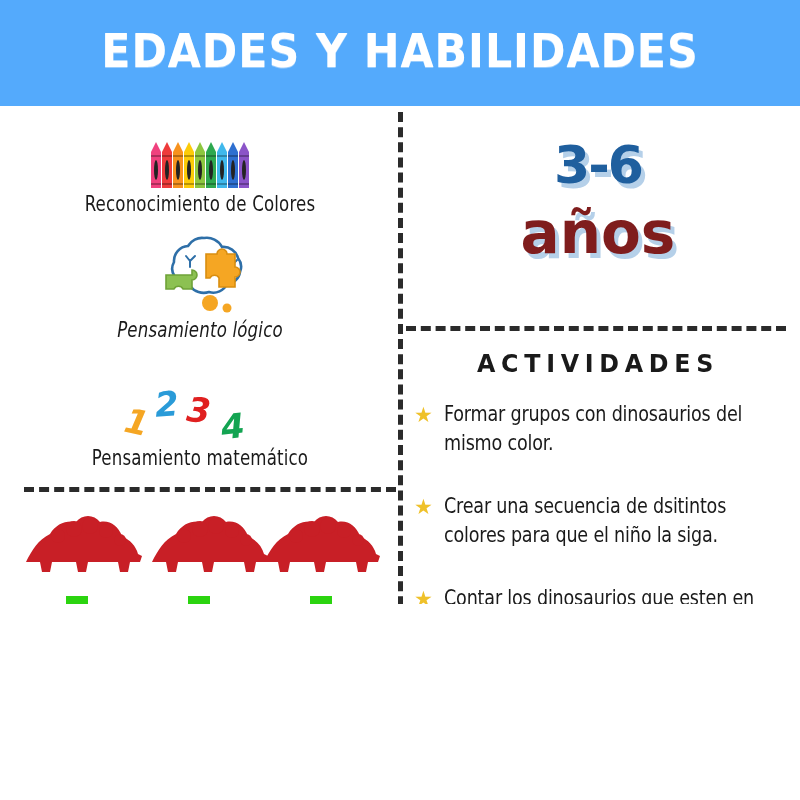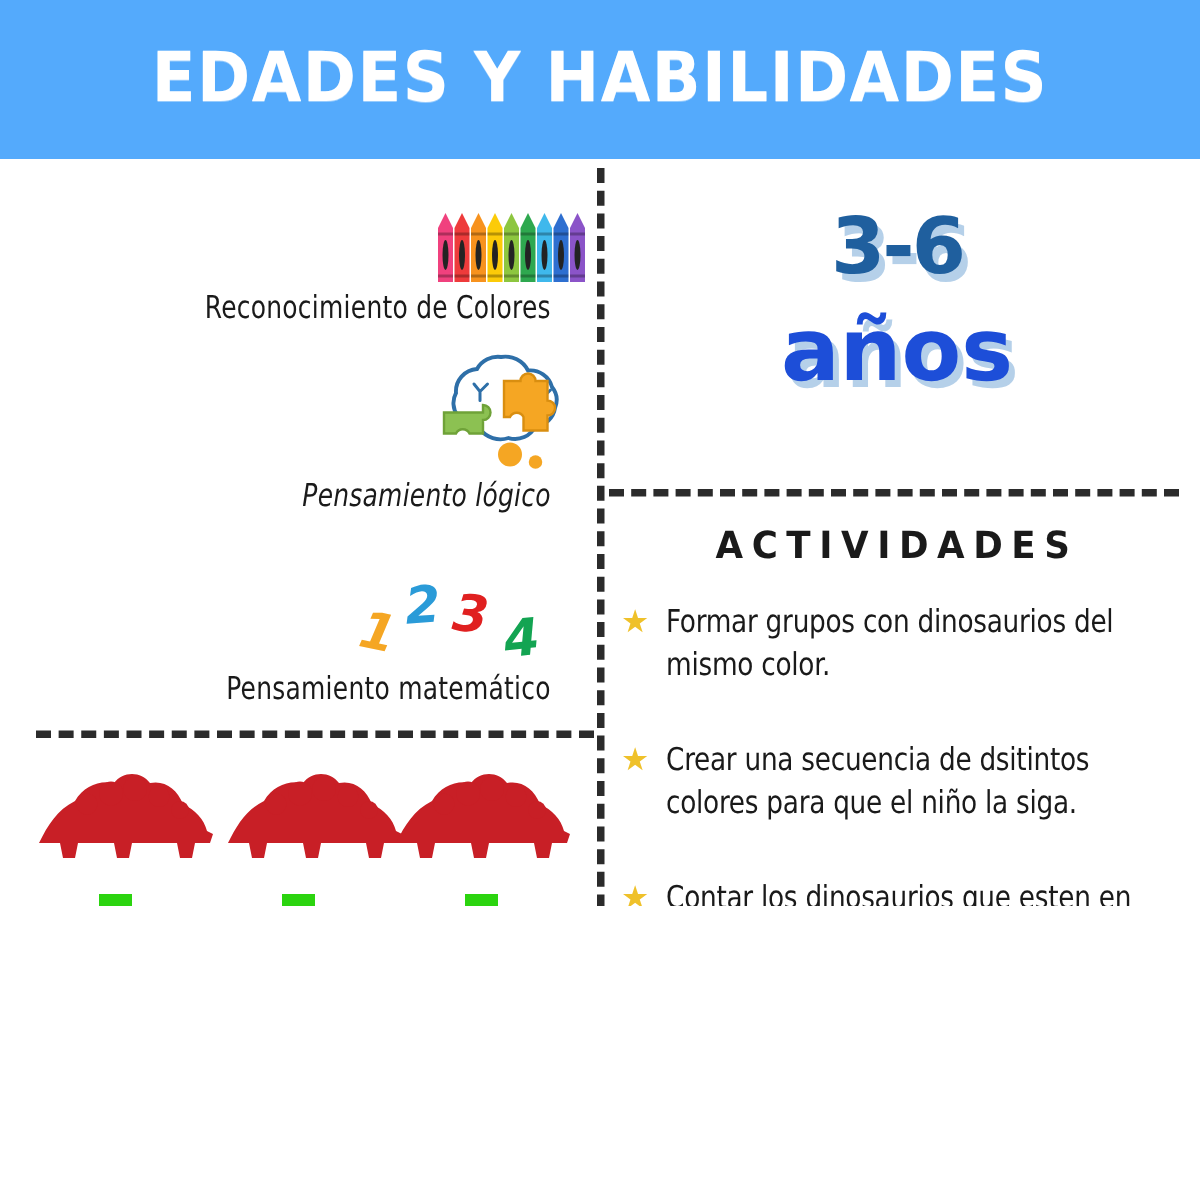--- a/index.html
+++ b/index.html
@@ -66,21 +66,21 @@
     width: 380px;
     height: 0;
     border-top: 5px dashed #2b2b2b;
   }
 
   
   .skill-block {
     position: absolute;
     left: 10px;
     width: 380px;
-    text-align: right;
+    text-align: center;
   }
   .skill-label {
     font-family: "DejaVu Sans Condensed", "Liberation Sans Narrow", "Liberation Sans", sans-serif;
     font-size: 21px;
     color: #1a1a1a;
     letter-spacing: 0.2px;
     transform: scaleX(0.88);
     white-space: nowrap;
   }
 
@@ -178,21 +178,21 @@
     line-height: 74px;
     color: #1F5F9E;
     letter-spacing: -2px;
     text-shadow: 4px 5px 0 rgba(120,170,215,0.55);
   }
   .age-unit {
     font-family: "DejaVu Sans", sans-serif;
     font-weight: bold;
     font-size: 58px;
     line-height: 62px;
-    color: #1d4ed8;
+    color: #7f1d1d;
     text-shadow: 4px 5px 0 rgba(120,170,215,0.55);
   }
 
   .activities-title {
     position: absolute;
     left: 406px;
     top: 349px;
     width: 384px;
     text-align: center;
     font-family: "DejaVu Sans", sans-serif;

